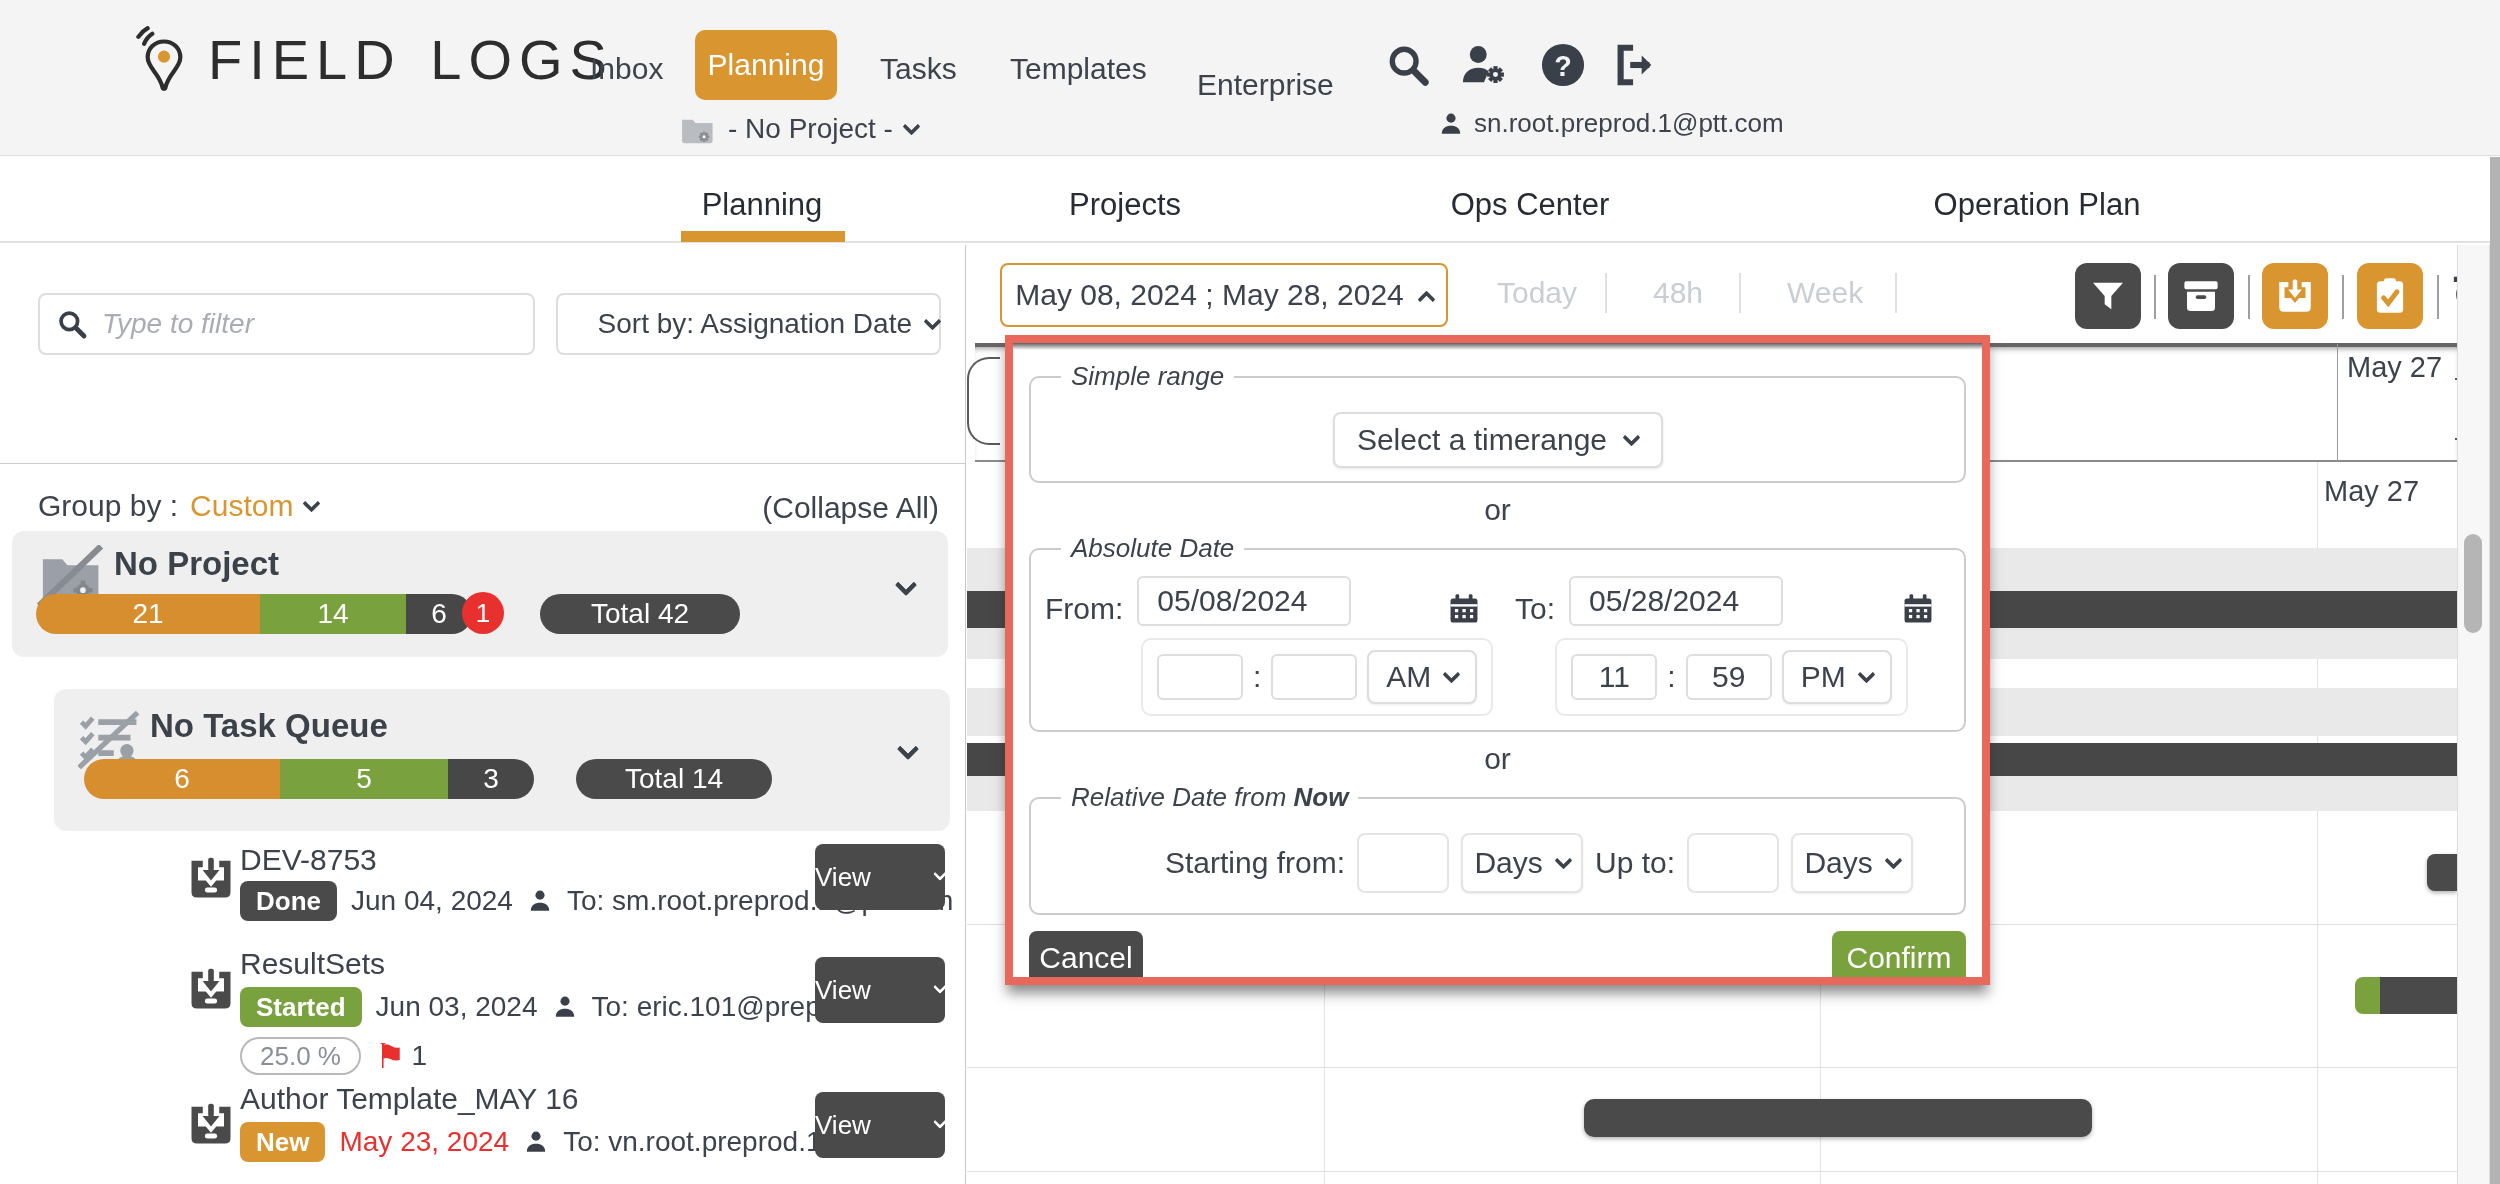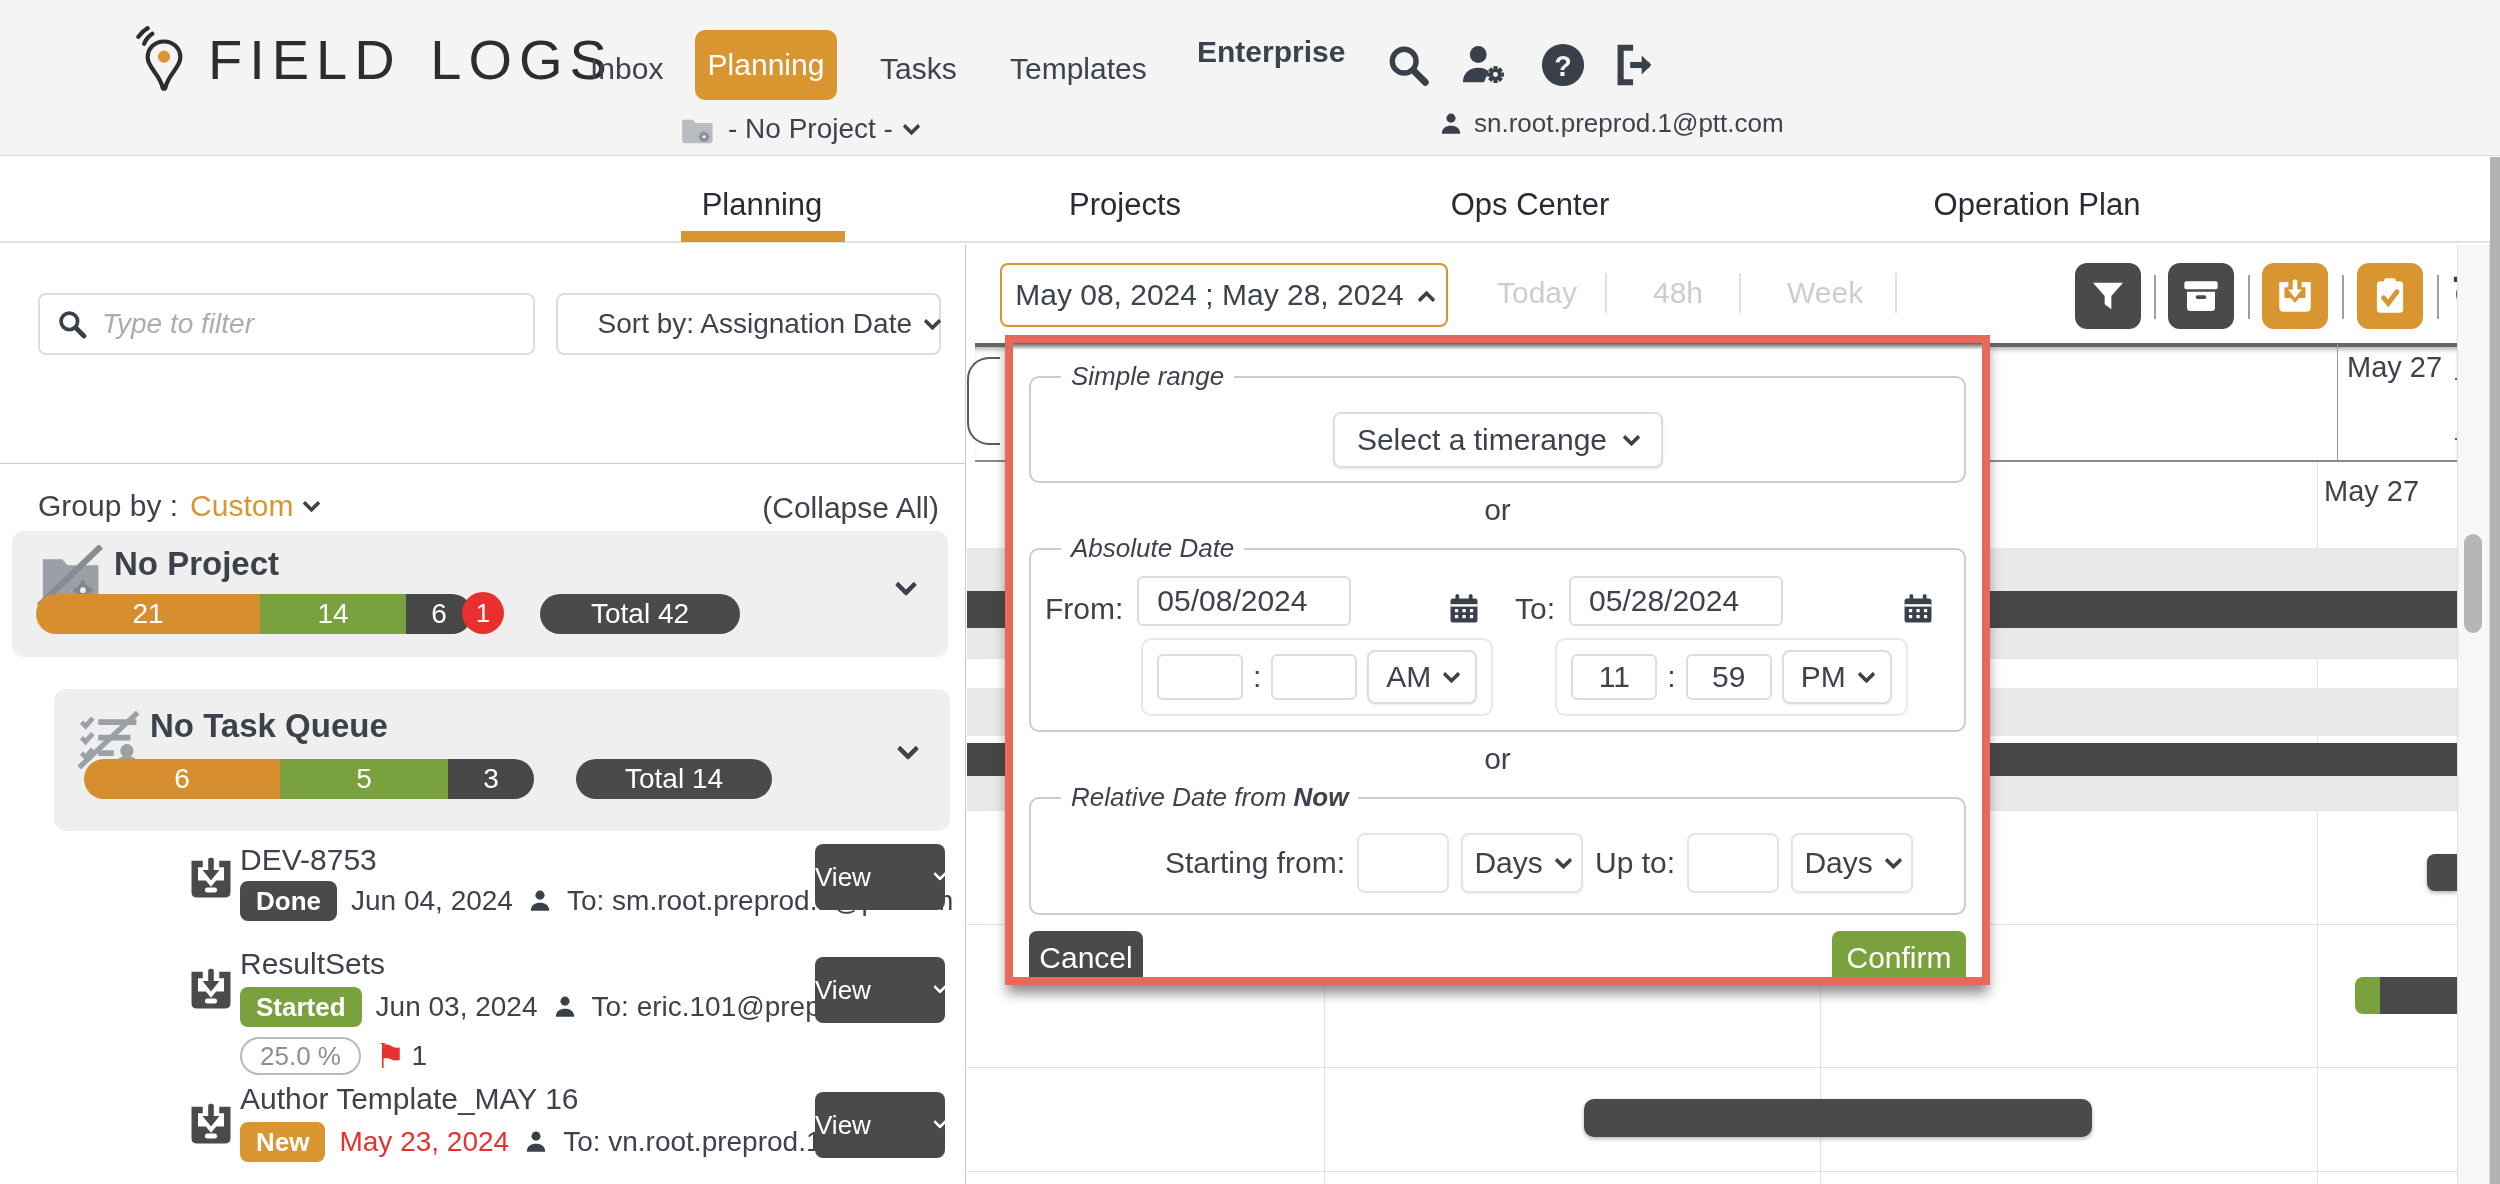--- a/index.html
+++ b/index.html
@@ -251,21 +251,21 @@
     <svg class="ic" width="56" height="66">
         <use href="#i-pin"></use>
       </svg>
     <span class="logo-text">FIELD LOGS</span>
   </div>
 
   <span class="abs nav-item" style="left:590px; top:52px;">Inbox</span>
   <div class="abs planning-btn">Planning</div>
   <span class="abs nav-item" style="left:880px; top:52px;">Tasks</span>
   <span class="abs nav-item" style="left:1010px; top:52px;">Templates</span>
-  <span class="abs nav-item" style="left:1197px; top:35px;font-weight:bold;">Enterprise</span>
+  <span class="abs nav-item" style="left:1197px; top:68px;">Enterprise</span>
 
   <div class="abs proj-sel">
     <svg class="ic" width="38" height="34" style="color:#b9bcc0;">
         <use href="#i-folder-gear"></use>
       </svg>
     <span>- No Project -</span>
     <span class="chev"></span>
   </div>
 
   <svg class="abs ic hicon" style="left:1385px; top:42px;" width="46" height="46">

